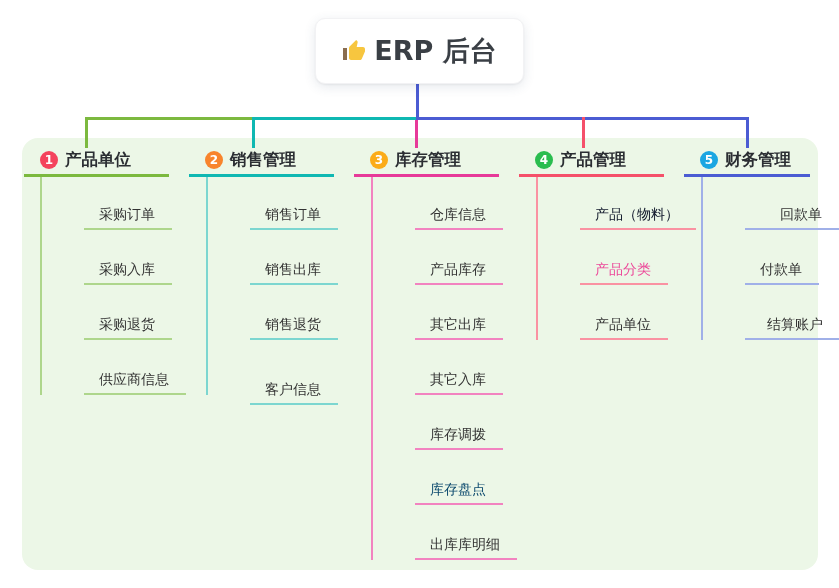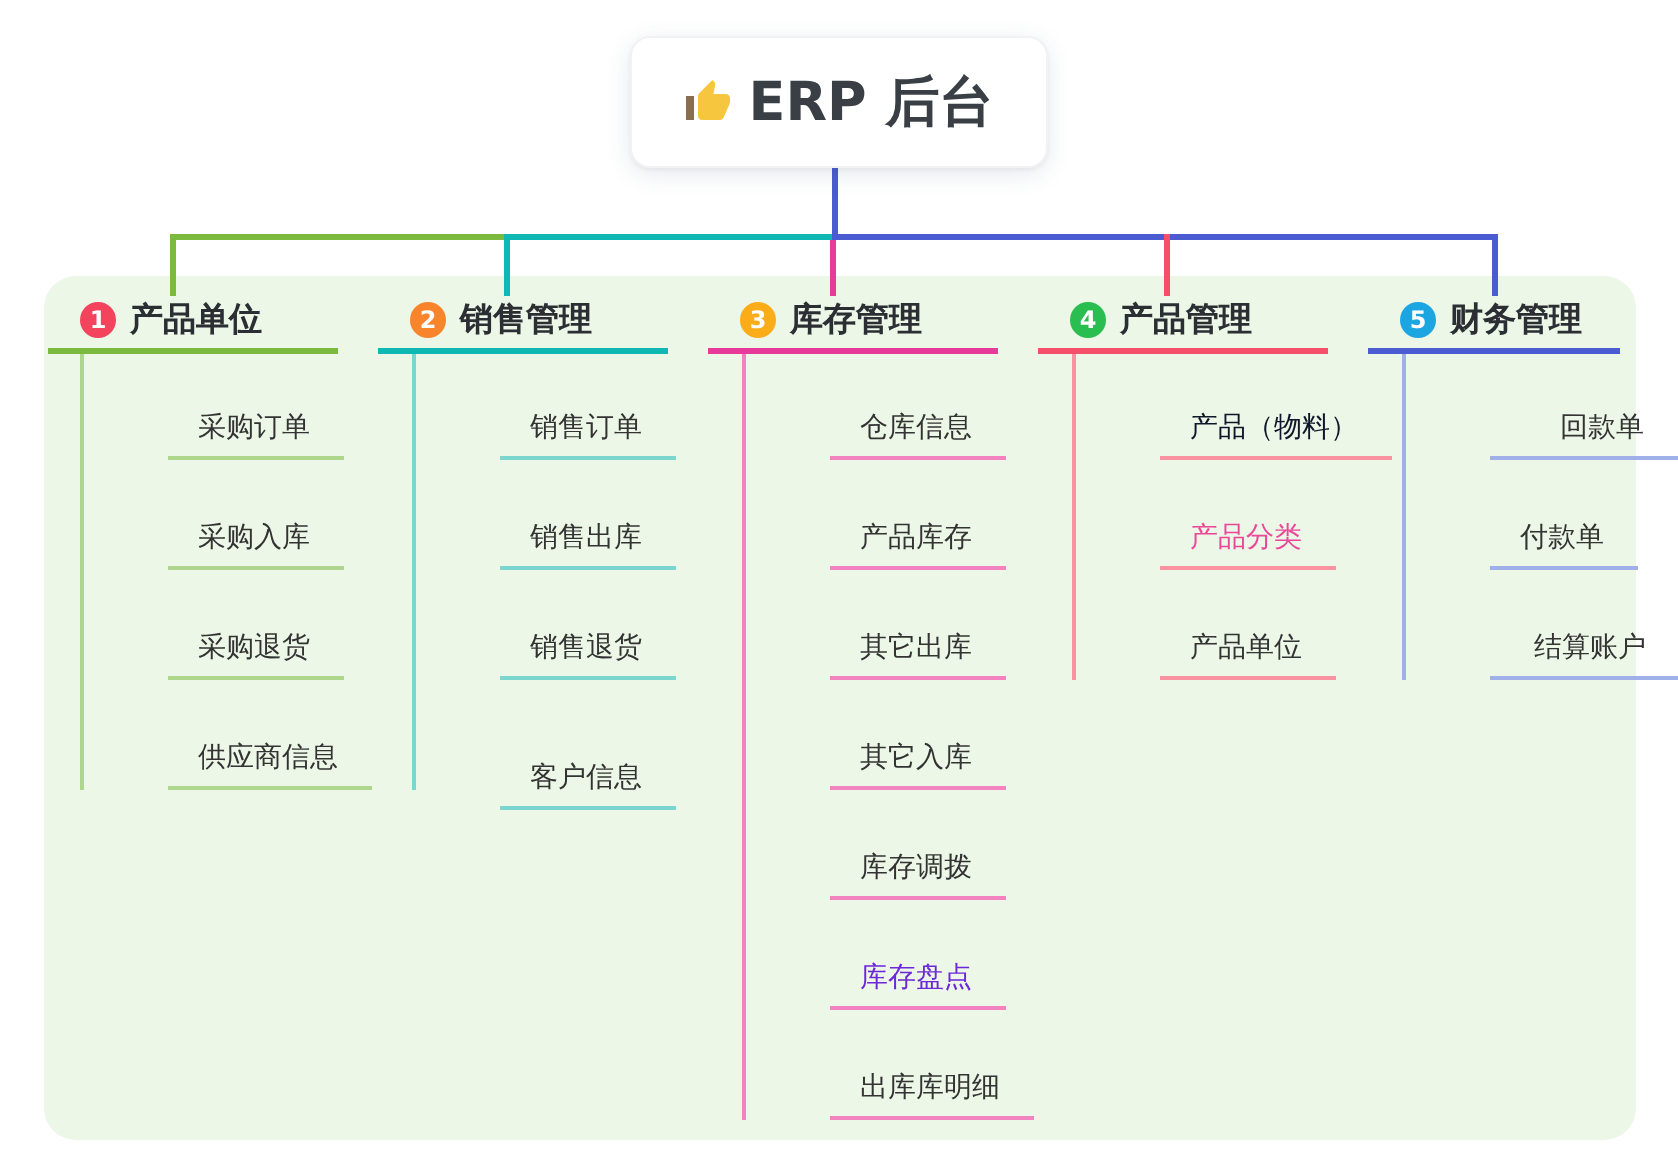--- a/index.html
+++ b/index.html
@@ -101,21 +101,21 @@
       <div class="child" style="top: 261px; border-bottom-color: rgb(124, 214, 208); color: rgb(51, 51, 51);">销售出库</div>
       <div class="child" style="top: 316px; border-bottom-color: rgb(124, 214, 208); color: rgb(51, 51, 51);">销售退货</div>
       <div class="child" style="top: 381px; border-bottom-color: rgb(124, 214, 208); color: rgb(51, 51, 51);">客户信息</div>
     </div>
   <div class="children-col cc2">
       <div class="child" style="top: 206px; border-bottom-color: rgb(242, 131, 192); color: rgb(51, 51, 51);">仓库信息</div>
       <div class="child" style="top: 261px; border-bottom-color: rgb(242, 131, 192); color: rgb(51, 51, 51);">产品库存</div>
       <div class="child" style="top: 316px; border-bottom-color: rgb(242, 131, 192); color: rgb(51, 51, 51);">其它出库</div>
       <div class="child" style="top: 371px; border-bottom-color: rgb(242, 131, 192); color: rgb(51, 51, 51);">其它入库</div>
       <div class="child" style="top: 426px; border-bottom-color: rgb(242, 131, 192); color: rgb(51, 51, 51);">库存调拨</div>
-      <div class="child" style="top: 481px; border-bottom-color: rgb(242, 131, 192); color: #6d28d9;">库存盘点</div>
+      <div class="child" style="top: 481px; border-bottom-color: rgb(242, 131, 192); color: #0c4a6e;">库存盘点</div>
       <div class="child" style="top: 536px; border-bottom-color: rgb(242, 131, 192); color: rgb(51, 51, 51);">出库库明细</div>
     </div>
   <div class="children-col cc3">
       <div class="child" style="top: 206px; border-bottom-color: rgb(250, 146, 162); color: #0f172a;">产品（物料）</div>
       <div class="child" style="top: 261px; border-bottom-color: rgb(250, 146, 162); color: #ec4899;">产品分类</div>
       <div class="child" style="top: 316px; border-bottom-color: rgb(250, 146, 162); color: rgb(51, 51, 51);">产品单位</div>
     </div>
   <div class="children-col cc4">
       <div class="child" style="top: 206px; border-bottom-color: rgb(160, 176, 232); color: rgb(51, 51, 51); padding-left: 35px;">回款单</div>
       <div class="child" style="top: 261px; border-bottom-color: rgb(160, 176, 232); color: rgb(51, 51, 51);">付款单</div>

